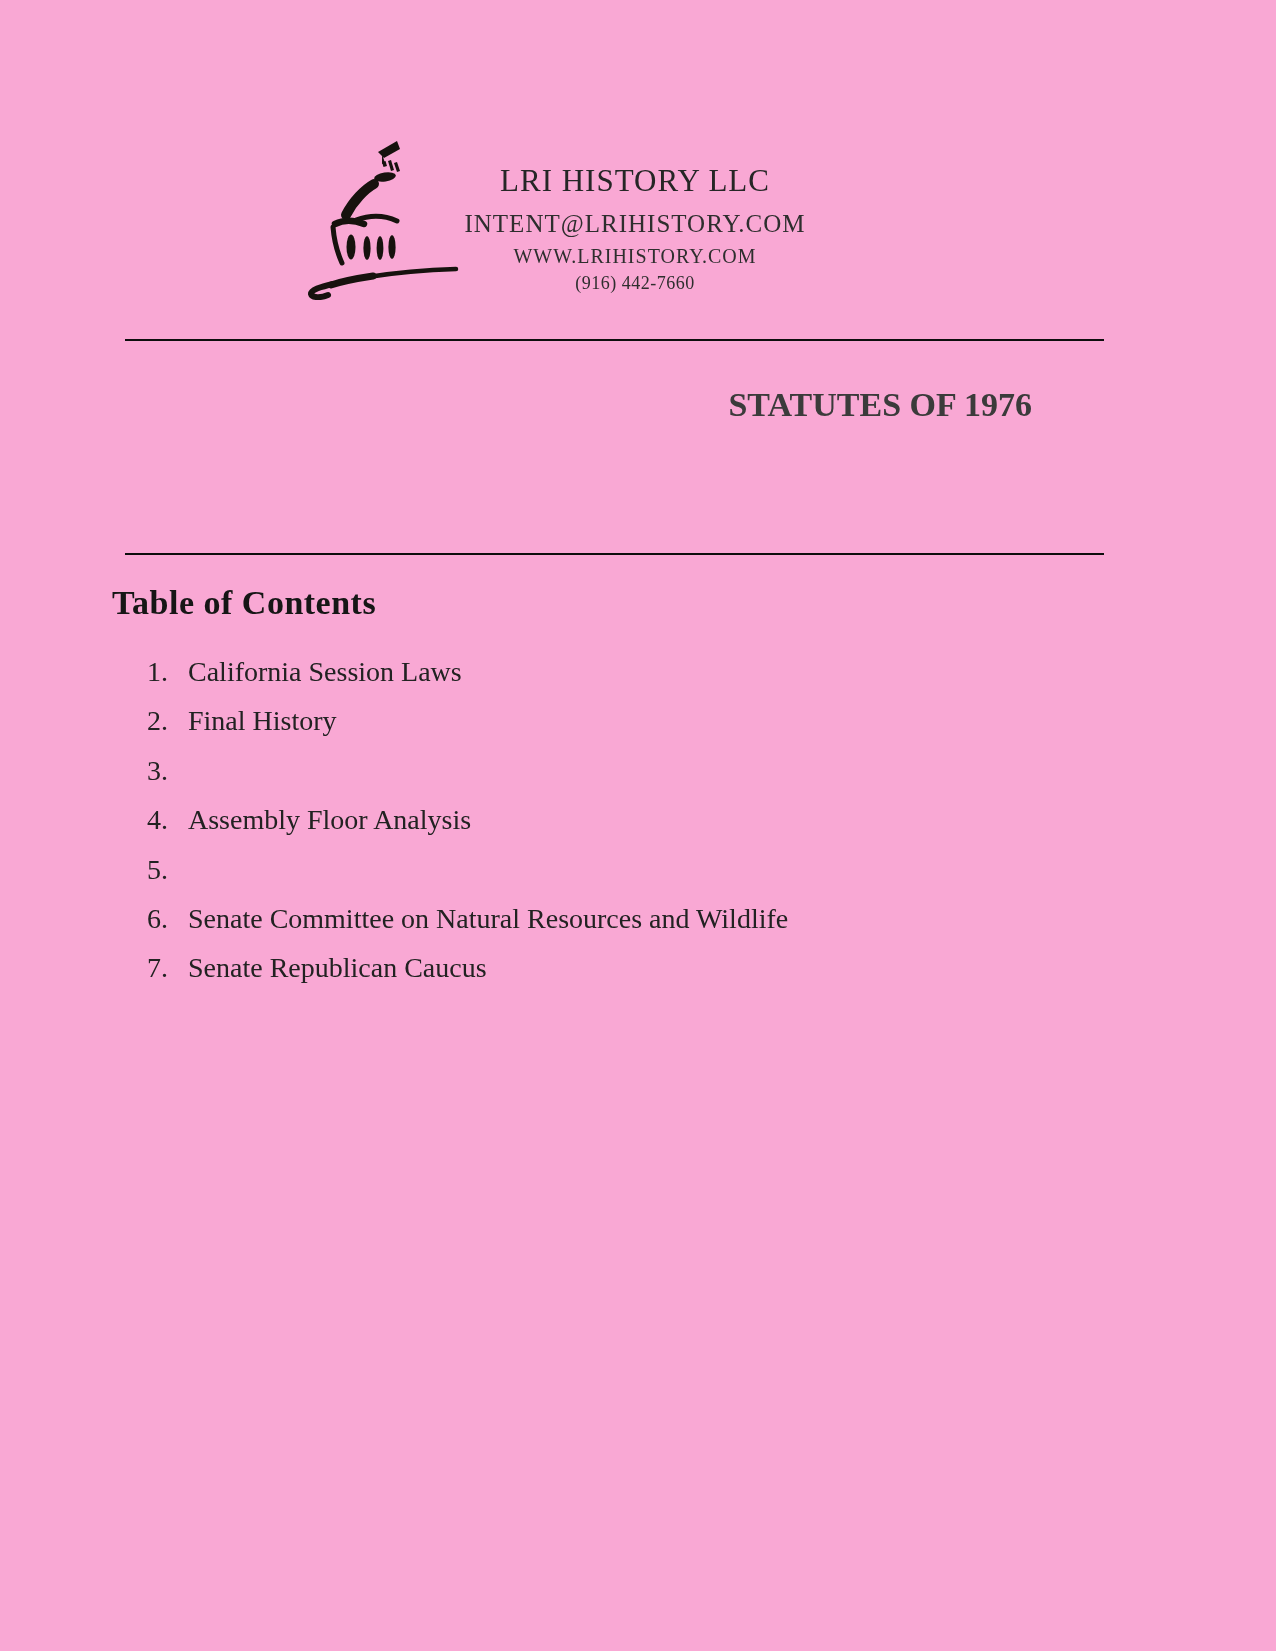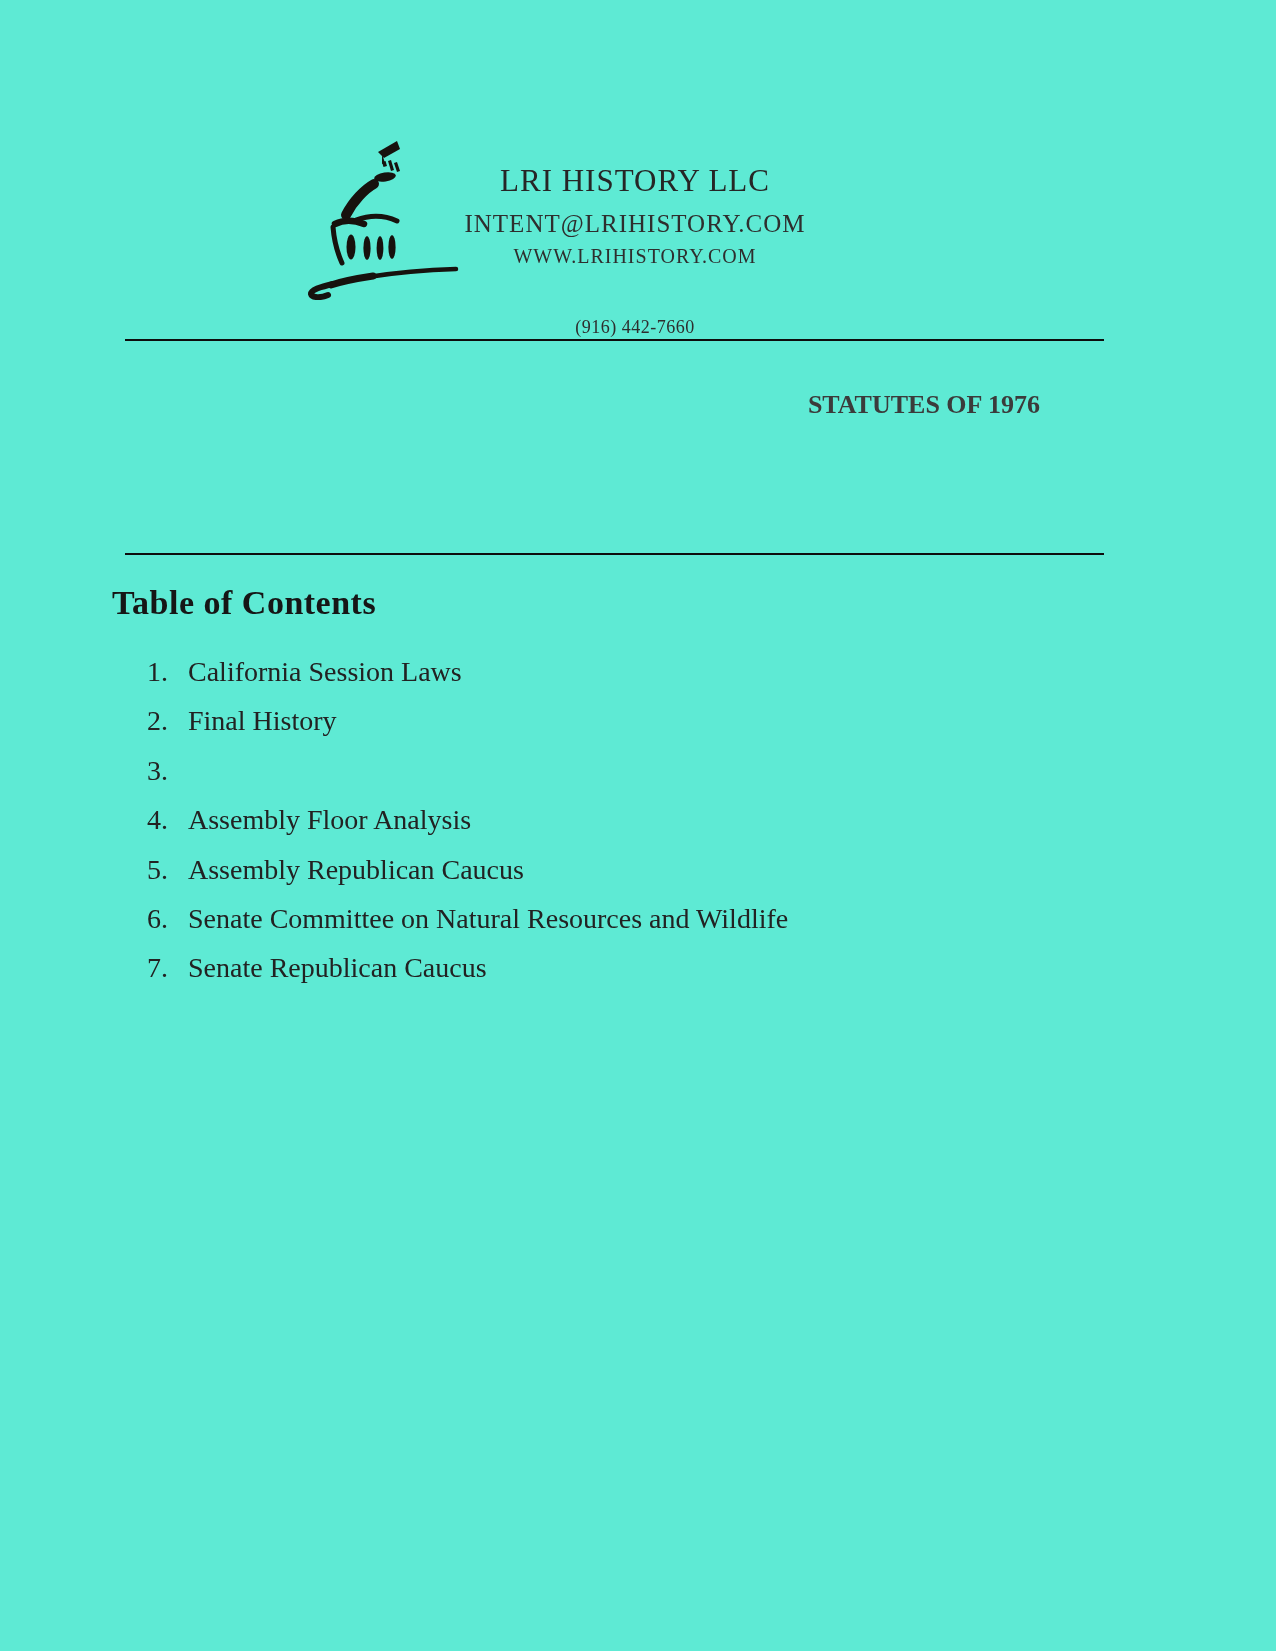--- a/index.html
+++ b/index.html
@@ -4,21 +4,21 @@
 <style>
   html, body {
     margin: 0;
     padding: 0;
     background: #ffffff;
   }
   .page {
     position: relative;
     width: 1276px;
     height: 1651px;
-    background: #5eead4;
+    background: #f9a8d4;
     font-family: "Liberation Serif", "DejaVu Serif", serif;
     color: #1f1f1f;
     overflow: hidden;
   }
 
   
   .logo {
     position: absolute;
     left: 298px;
     top: 136px;
@@ -68,42 +68,41 @@
   .company-phone {
     position: absolute;
     left: 0;
     top: 273px;
     width: 100%;
     font-size: 18px;
     letter-spacing: 0.5px;
     color: #2e2e2e;
     line-height: 20px;
     white-space: nowrap;
-    margin-top: 44px;
   }
 
   
   .rule {
     position: absolute;
     left: 125px;
     width: 979px;
     height: 2px;
     background: #0d0d0d;
   }
   .rule-top    { top: 339px; }
   .rule-bottom { top: 553px; }
 
   
   .ref-block {
     position: absolute;
     top: 384px;
-    right: 236px;
+    right: 244px;
     text-align: left;
     font-weight: bold;
-    font-size: 26px;
+    font-size: 34px;
     color: #3b3b3b;
     line-height: 42.5px;
   }
   .ref-line { white-space: pre; }
 
   
   .toc-title {
     position: absolute;
     left: 112px;
     top: 587px;
@@ -199,21 +198,20 @@
     </li>
     <li class="toc-item">
       <span class="toc-num">3.</span>
     </li>
     <li class="toc-item">
       <span class="toc-num">4.</span>
       <span class="toc-label">Assembly Floor Analysis</span>
     </li>
     <li class="toc-item">
       <span class="toc-num">5.</span>
-      <span class="toc-label">Assembly Republican Caucus</span>
     </li>
     <li class="toc-item">
       <span class="toc-num">6.</span>
       <span class="toc-label">Senate Committee on Natural Resources and Wildlife</span>
     </li>
     <li class="toc-item">
       <span class="toc-num">7.</span>
       <span class="toc-label">Senate Republican Caucus</span>
     </li>
   </ol>

